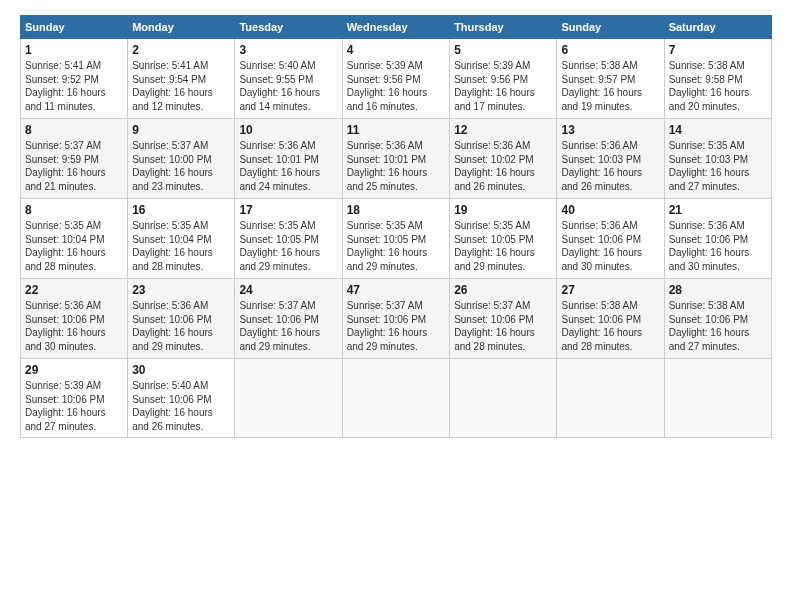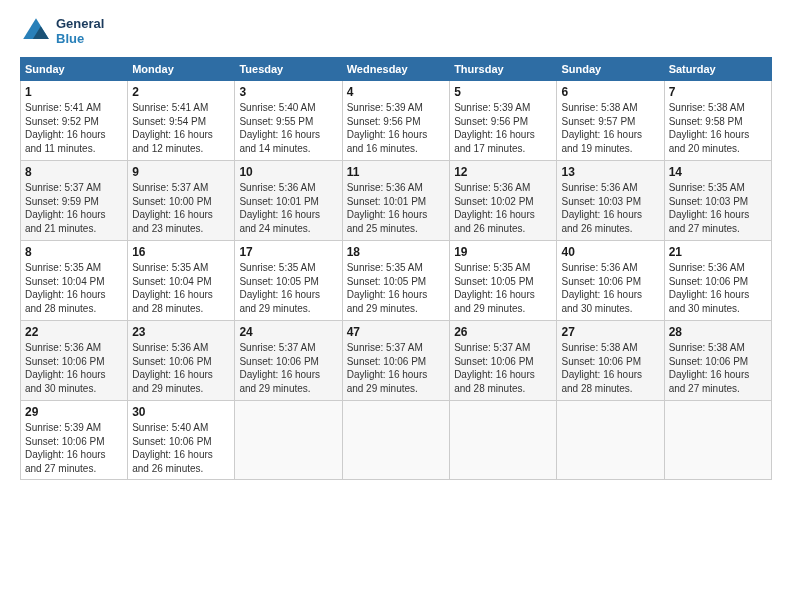--- a/index.html
+++ b/index.html
@@ -84,36 +84,20 @@
       background: #f9f9f9 !important;
     }
     .last-row td {
       height: 70px;
     }
   </style>
 </head>
 <body>
 
 <div class="page">
-  <div class="header">
-    <div class="logo">
-      <svg class="logo-icon" viewBox="0 0 40 40">
-        <polygon points="20,4 36,30 4,30" fill="#2980b9"></polygon>
-        <polygon points="26,14 36,30 16,30" fill="#1a5276"></polygon>
-      </svg>
-      <div>
-        <div style="font-size:13px;font-weight:bold;color:#1a3a5c;">General</div>
-        <div style="font-size:13px;font-weight:bold;color:#2980b9;">Blue</div>
-      </div>
-    </div>
-    <div class="title-block">
-      <div class="month-title"></div>
-      <div class="location-title"></div>
-    </div>
-  </div>
 
   <table class="calendar">
     <thead>
       <tr>
       <th>Sunday</th>
           <th>Monday</th>
           <th>Tuesday</th>
           <th>Wednesday</th>
           <th>Thursday</th>
           <th>Sunday</th>

